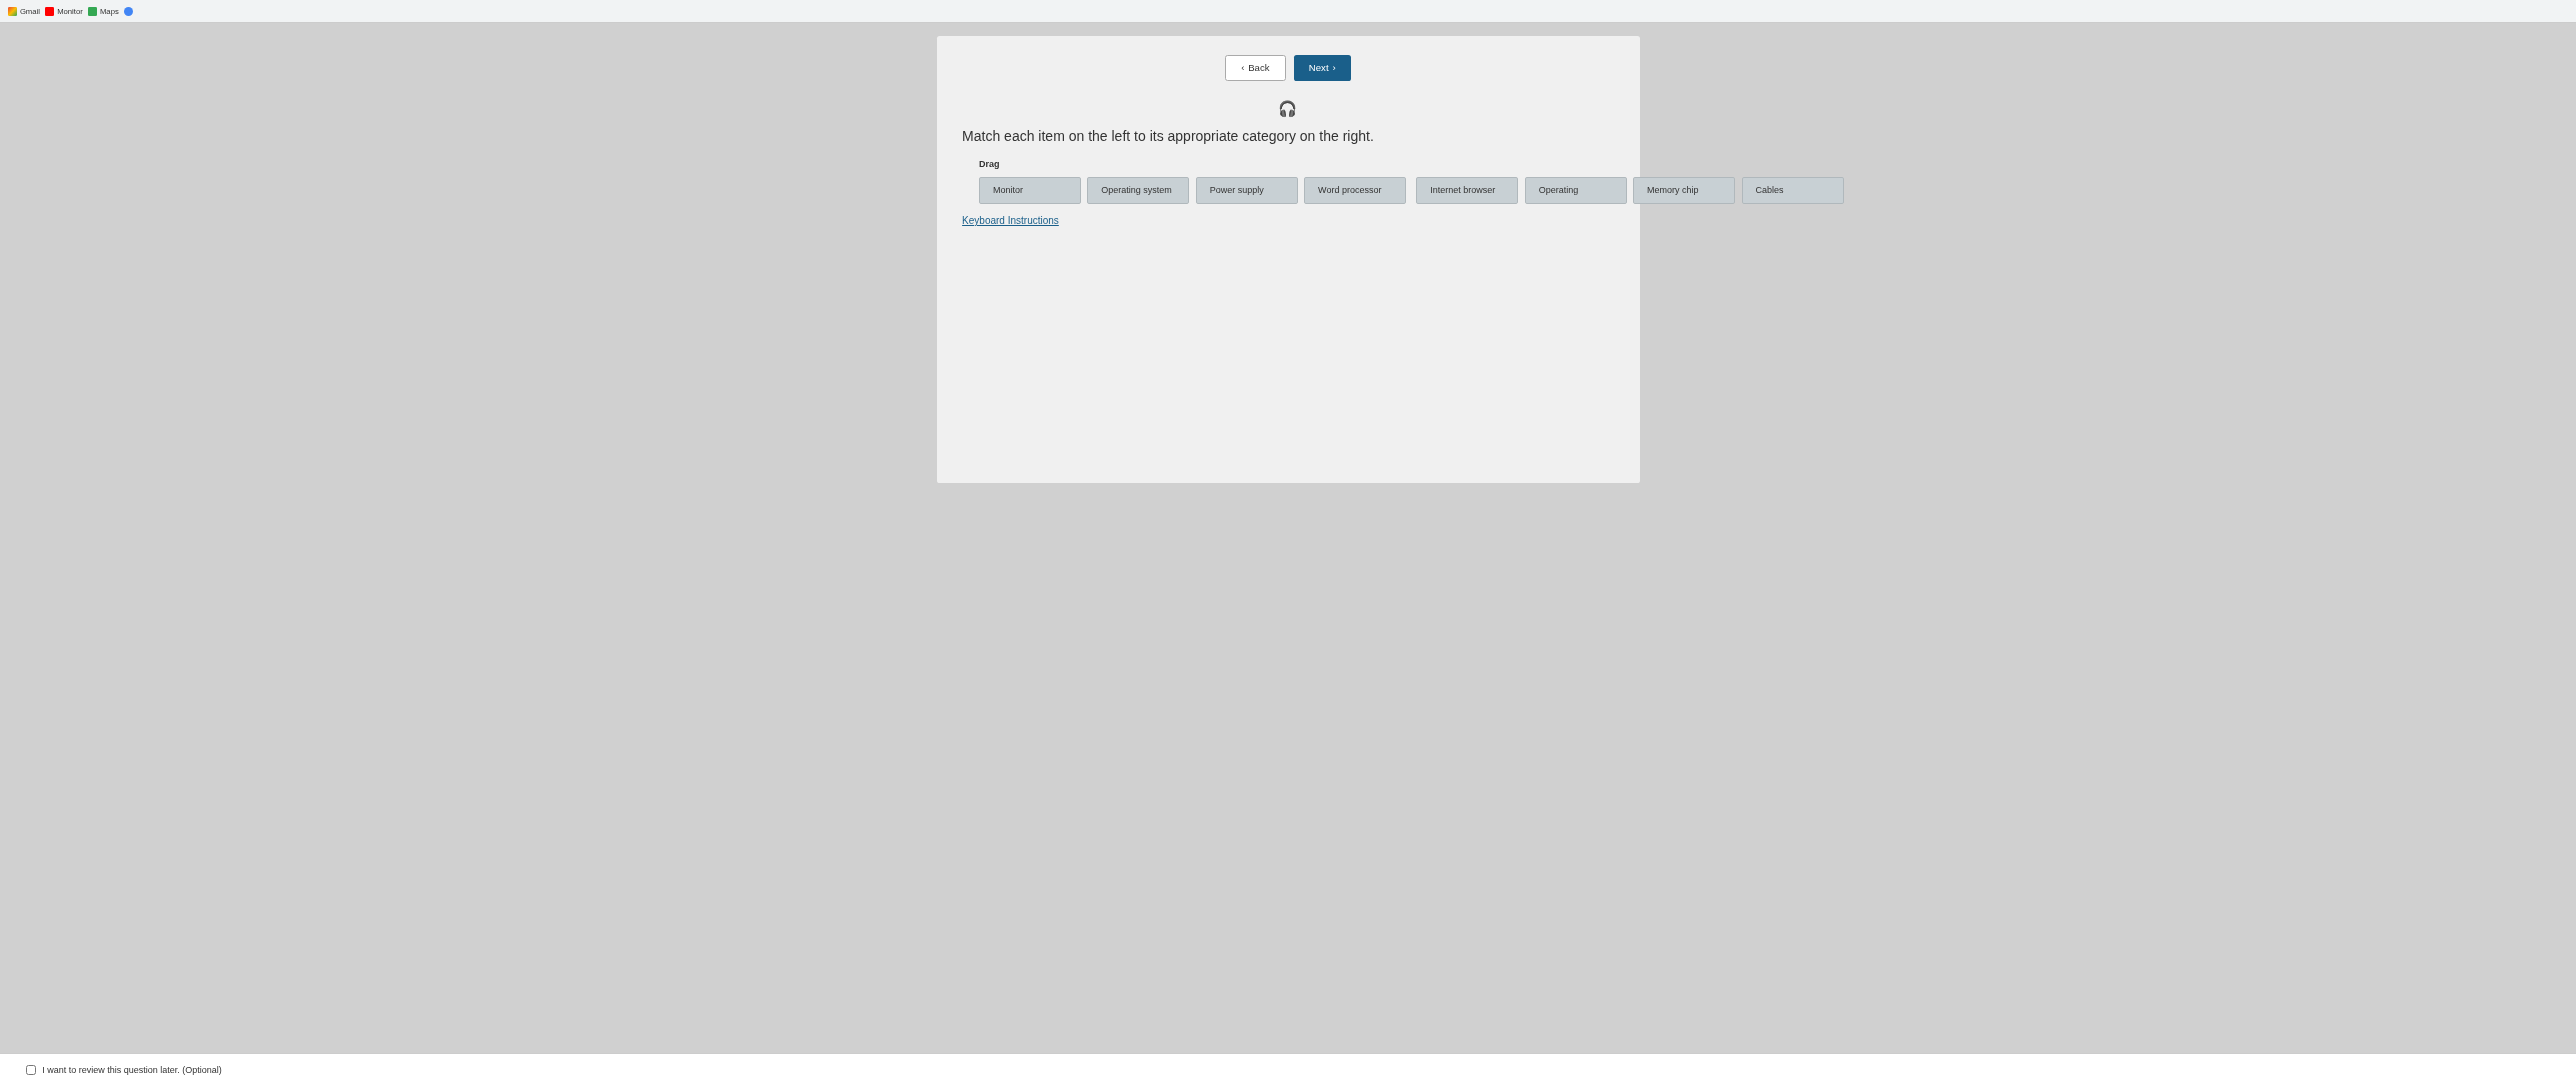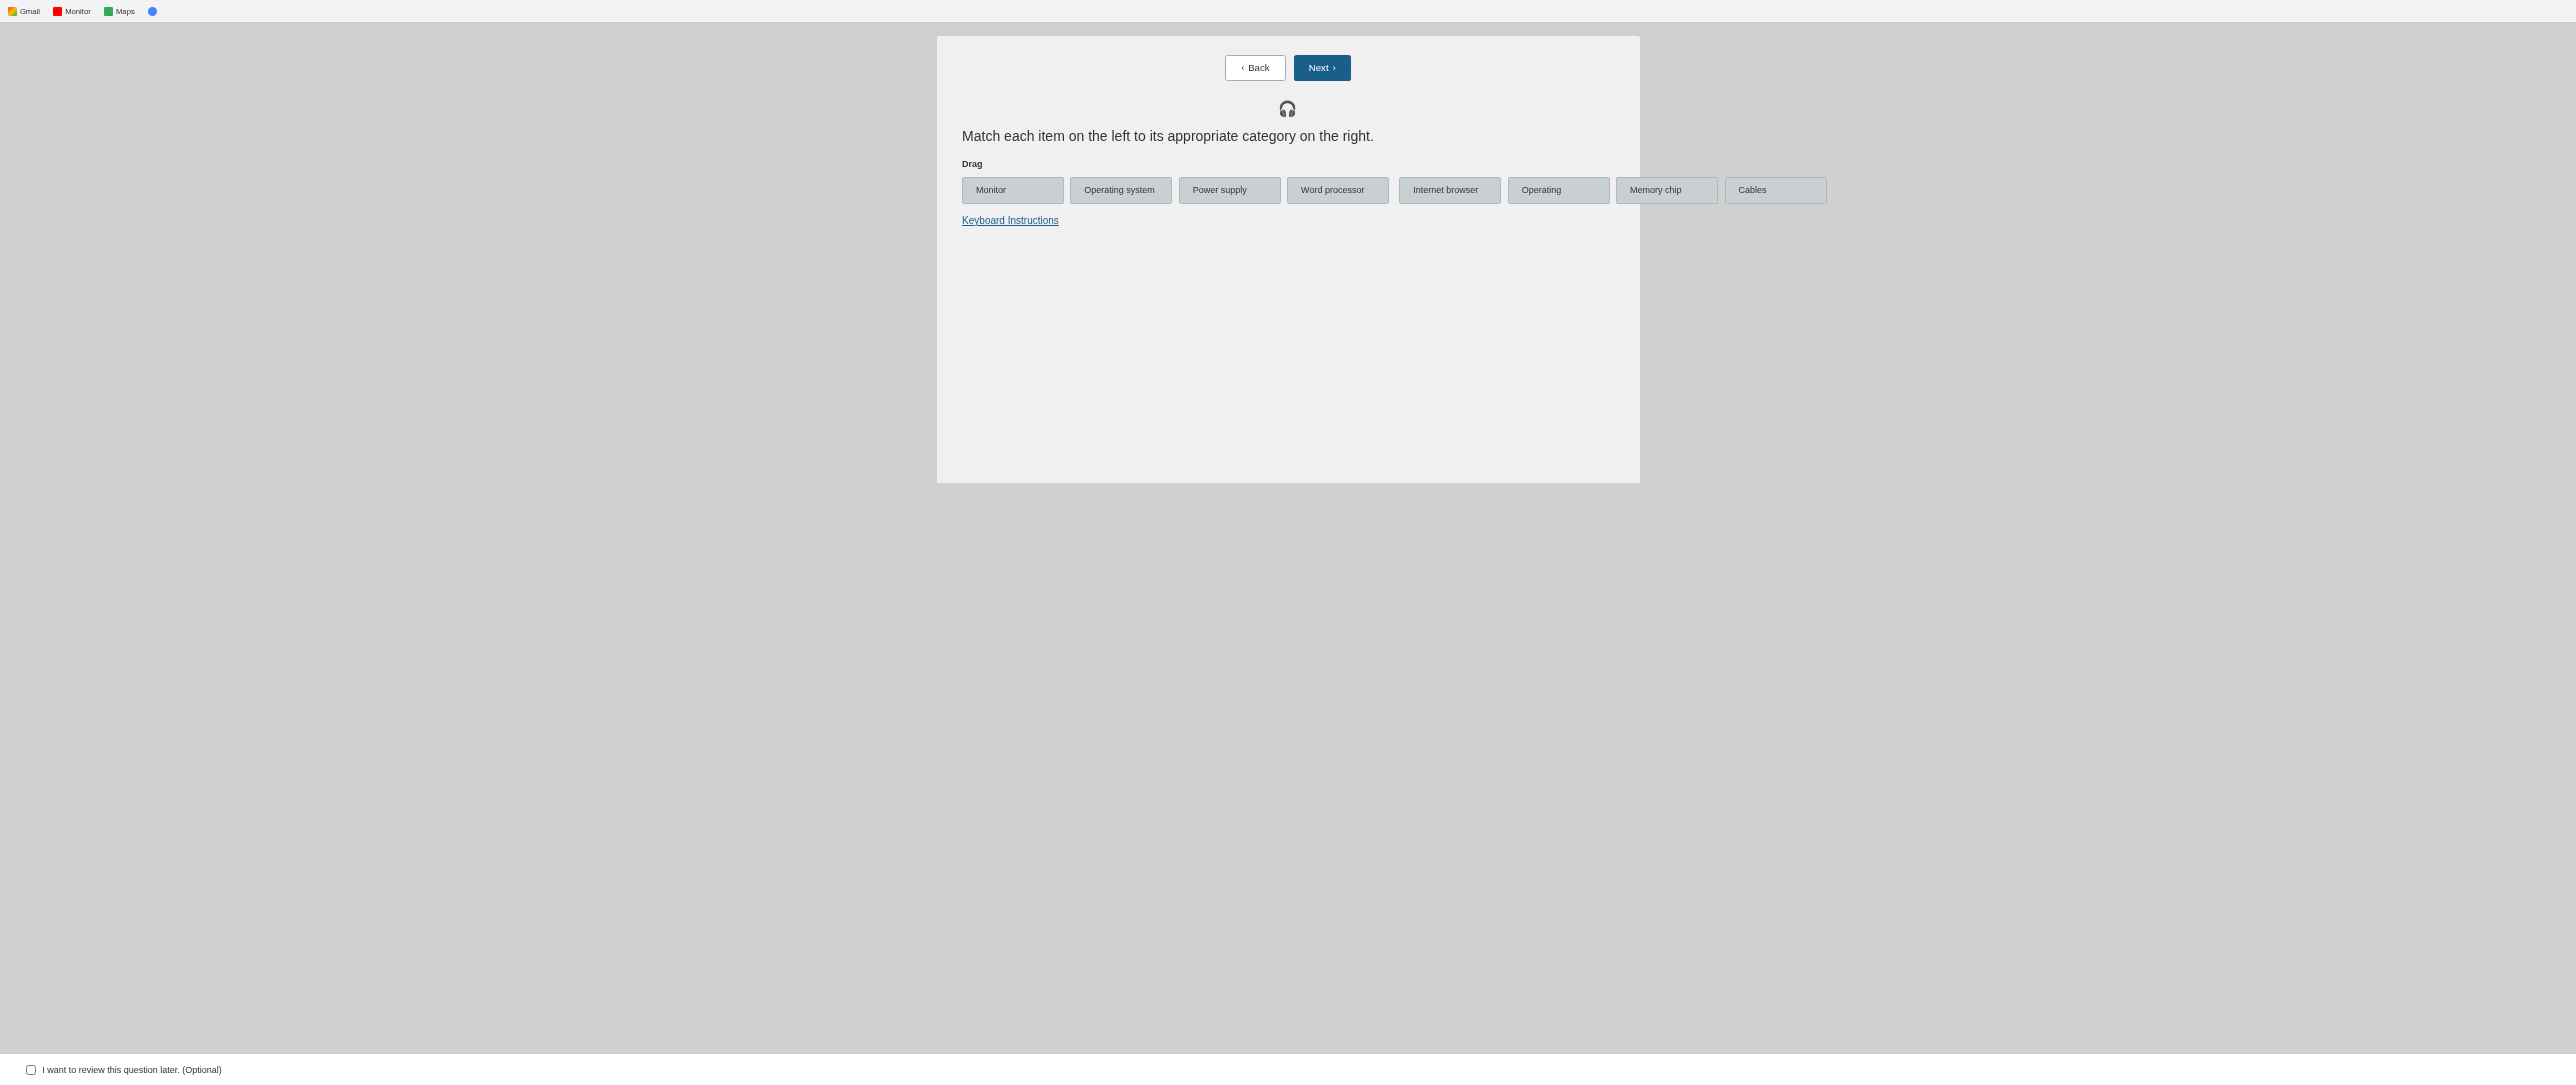--- a/index.html
+++ b/index.html
@@ -14,21 +14,21 @@
       min-height: 100vh;
       display: flex;
       flex-direction: column;
     }
 
     .browser-bar {
       background-color: #f1f3f4;
       padding: 3.8px 7.7px;
       display: flex;
       align-items: center;
-      gap: 13px;
+      gap: 5px;
       border-bottom: 0.6px solid #ccc;
       height: 23px;
     }
 
     .browser-tab {
       display: flex;
       align-items: center;
       gap: 3.2px;
       font-size: 7.7px;
       color: #333;
@@ -116,20 +116,21 @@
     }
 
     .drag-drop-area {
       display: flex;
       gap: 38px;
       align-items: flex-start;
     }
 
     .drag-section {
       min-width: 319px;
+      margin-left: 17px;
     }
 
     .section-label {
       font-weight: bold;
       font-size: 9px;
       color: #333;
       margin-bottom: 7.7px;
     }
 
     .drag-columns {

